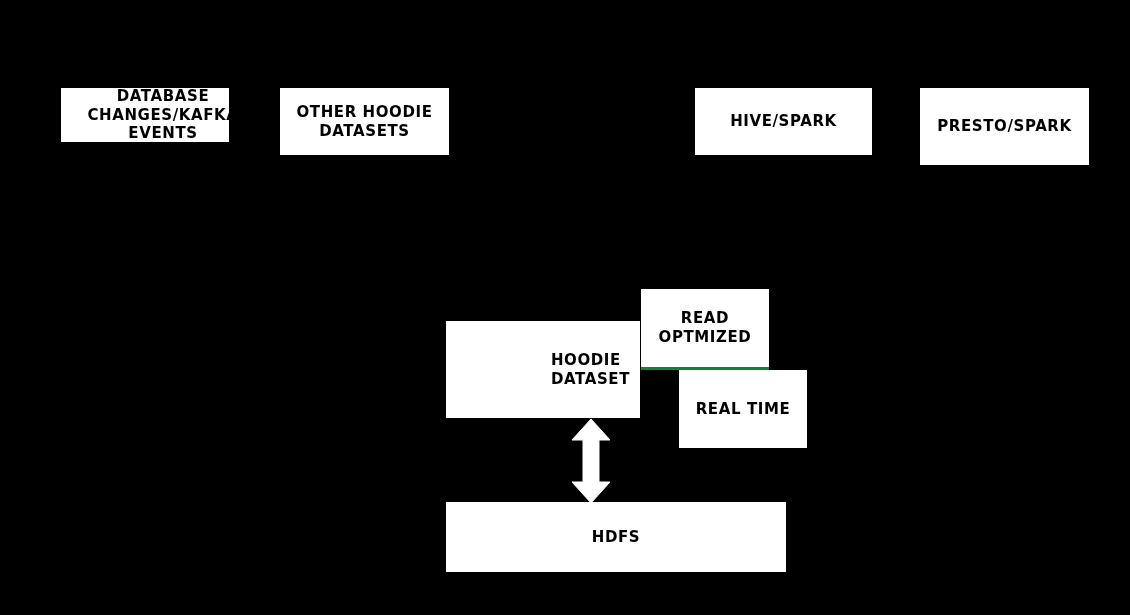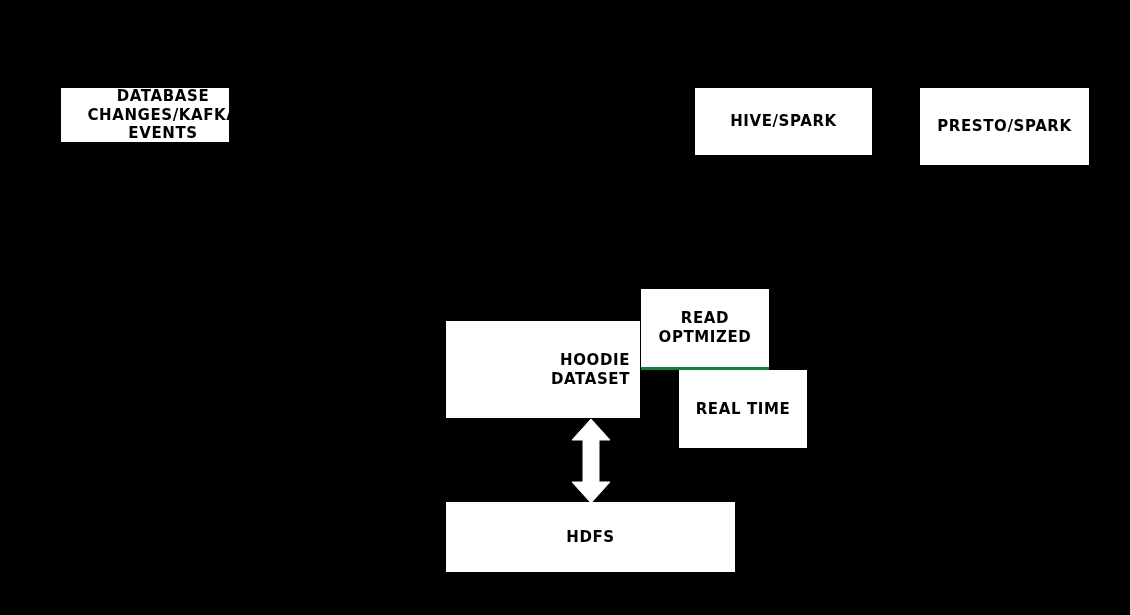--- a/index.html
+++ b/index.html
@@ -42,31 +42,31 @@
   #node-other-hoodie { left: 280px; top: 88px;  width: 169px; height: 67px; }
   #node-hive-spark   { left: 695px; top: 88px;  width: 177px; height: 67px; }
   #node-presto-spark { left: 920px; top: 88px;  width: 169px; height: 77px; }
 
   
   #node-hoodie-dataset {
     left: 446px; top: 321px; width: 194px; height: 97px;
     justify-content: flex-end;
     align-items: center;
   }
-  #node-hoodie-dataset .label { padding-right: 10px; text-align: right; }
+  #node-hoodie-dataset .label { padding-right: 10px; text-align: left; }
 
   #node-read-optimized {
     left: 641px; top: 289px; width: 128px; height: 81px;
     border-bottom: 3px solid #15803d;
   }
   #node-real-time {
     left: 679px; top: 370px; width: 128px; height: 78px;
   }
 
-  #node-hdfs { left: 446px; top: 502px; width: 289px; height: 70px; }
+  #node-hdfs { left: 446px; top: 502px; width: 340px; height: 70px; }
 
   
   #arrow-hoodie-hdfs {
     position: absolute;
     left: 570px;
     top: 418px;
     width: 42px;
     height: 86px;
   }
 </style>
@@ -74,20 +74,24 @@
 <body>
 
 <div id="canvas">
 
   <div class="node" id="node-db-changes">
     <span class="label">DATABASE
 CHANGES/KAFKA
 EVENTS</span>
   </div>
 
+  <div class="node" id="node-other-hoodie">
+    <span class="label">OTHER HOODIE
+DATASETS</span>
+  </div>
 
   <div class="node" id="node-hive-spark">
     <span class="label">HIVE/SPARK</span>
   </div>
 
   <div class="node" id="node-presto-spark">
     <span class="label">PRESTO/SPARK</span>
   </div>
 
   <div class="node" id="node-hoodie-dataset">

